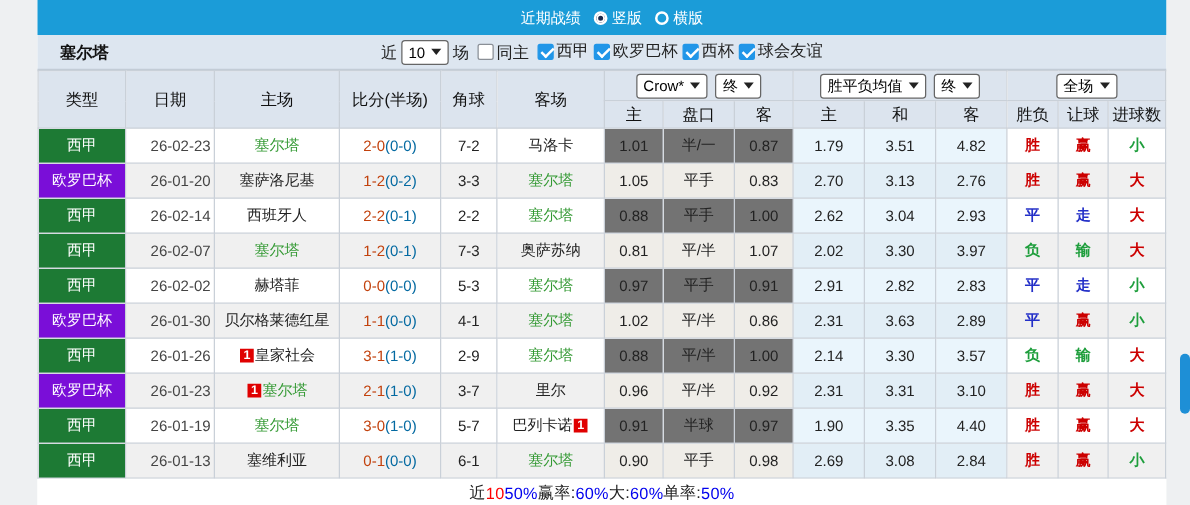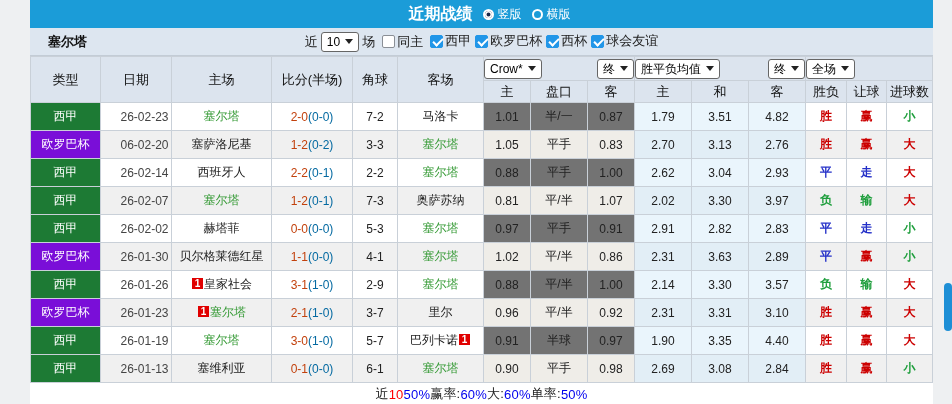--- a/index.html
+++ b/index.html
@@ -16,21 +16,21 @@
     position: absolute; left: 30px; top: 0;
     width: 903px; height: 404px;
     background: #fff;
   }
   
   .title-bar {
     height: 28px; background: #1b9cd8;
     display: flex; align-items: center; justify-content: center;
     gap: 10px; color: #fff;
   }
-  .title-bar .title { font-size: 16px; font-weight: bold; margin-left: 16px; }
+  .title-bar .title { font-size: 12px; font-weight: normal; margin-left: 16px; }
   .view-opt { display: inline-flex; align-items: center; gap: 4px; cursor: pointer; font-size: 12px; }
   .radio {
     width: 11px; height: 11px; border-radius: 50%;
     border: 2px solid #fff; background: transparent; display: inline-block;
   }
   .radio.selected { background: #1d2a4a; box-shadow: inset 0 0 0 1.5px #fff; }
   
   .filter-bar {
     height: 28px; background: #dde6f0;
     display: flex; align-items: center; position: relative;
@@ -60,21 +60,21 @@
     content: ""; display: inline-block;
     border-left: 4px solid transparent; border-right: 4px solid transparent;
     border-top: 5px solid #222;
   }
   
   table { border-collapse: collapse; width: 903px; table-layout: fixed; }
   th, td { border: 1px solid #c9d0d8; text-align: center; overflow: hidden; white-space: nowrap; }
   thead th { background: #dce4ee; font-weight: normal; color: #111; font-size: 13px; }
   thead tr.hr1 th { height: 24px; }
   thead tr.hr2 th { height: 22px; }
-  .selwrap { display: flex; justify-content: space-between; gap: 6px; align-items: center; }
+  .selwrap { display: flex; justify-content: center; gap: 6px; align-items: center; }
   tbody td { height: 28px; font-size: 12px; color: #222; }
   tbody tr.odd td { background: #fff; }
   tbody tr.even td { background: #f0f0f0; }
   td.c-league { color: #fff; font-size: 12px; }
   td.c-league.green  { background: #1d7a34 !important; }
   td.c-league.purple { background: #7a0ed8 !important; }
   td.c-date { color: #444; padding-left: 17px; }
   .focus { color: #339933; }
   .card {
     display: inline-block; background: #e00000; color: #fff;
@@ -229,21 +229,21 @@
           <td class="c-odds">0.87</td>
           <td class="c-avg">1.79</td>
           <td class="c-avg">3.51</td>
           <td class="c-avg">4.82</td>
           <td class="c-res res-red">胜</td>
           <td class="c-res res-red">赢</td>
           <td class="c-res res-green">小</td>
         </tr>
         <tr class="even">
           <td class="c-league purple">欧罗巴杯</td>
-          <td class="c-date">06-02-20</td>
+          <td class="c-date">26-01-20</td>
           <td class="c-team"><span>塞萨洛尼基</span></td>
           <td class="c-score"><span class="ft">1-2</span><span class="ht">(0-2)</span></td>
           <td class="c-corner">3-3</td>
           <td class="c-team"><span class="focus">塞尔塔</span></td>
           <td class="c-odds">1.05</td>
           <td class="c-odds">平手</td>
           <td class="c-odds">0.83</td>
           <td class="c-avg">2.70</td>
           <td class="c-avg">3.13</td>
           <td class="c-avg">2.76</td>

